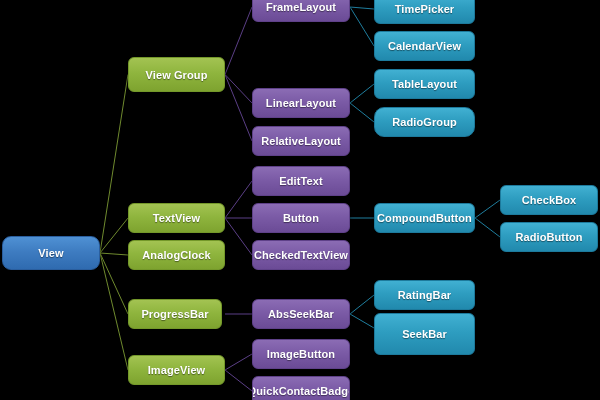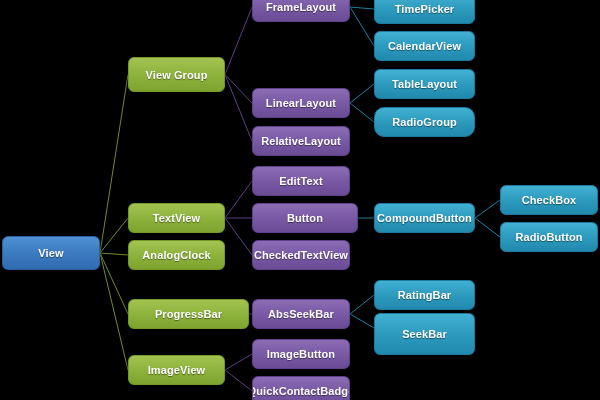--- a/index.html
+++ b/index.html
@@ -84,51 +84,51 @@
       <line x1="350" y1="7" x2="374" y2="46" stroke="#1f7e9e" stroke-width="1" shape-rendering="geometricPrecision"></line>
       <line x1="350" y1="103" x2="374" y2="84" stroke="#1f7e9e" stroke-width="1" shape-rendering="geometricPrecision"></line>
       <line x1="350" y1="103" x2="374" y2="122" stroke="#1f7e9e" stroke-width="1" shape-rendering="geometricPrecision"></line>
       <line x1="350" y1="218" x2="374" y2="218" stroke="#1f7e9e" stroke-width="1" shape-rendering="geometricPrecision"></line>
       <line x1="475" y1="218" x2="500" y2="200" stroke="#1f7e9e" stroke-width="1" shape-rendering="geometricPrecision"></line>
       <line x1="475" y1="218" x2="500" y2="237" stroke="#1f7e9e" stroke-width="1" shape-rendering="geometricPrecision"></line>
       <line x1="350" y1="314" x2="374" y2="295" stroke="#1f7e9e" stroke-width="1" shape-rendering="geometricPrecision"></line>
       <line x1="350" y1="314" x2="374" y2="328" stroke="#1f7e9e" stroke-width="1" shape-rendering="geometricPrecision"></line>
     </svg>
   <div id="node-layer">
-      <div class="node root" style="left: 2px; top: 236px; width: 98px; height: 34px;">
+      <div class="node root" style="left: 2px; top: 236px; width: 98px; height: 34px; border-radius: 9px;">
         <span class="label">View</span>
       </div>
       <div class="node green" style="left: 128px; top: 57px; width: 97px; height: 35px;">
         <span class="label">View Group</span>
       </div>
       <div class="node green" style="left: 128px; top: 203px; width: 97px; height: 30px; justify-content: center;">
         <span class="label">TextView</span>
       </div>
       <div class="node green" style="left: 128px; top: 240px; width: 97px; height: 30px;">
         <span class="label">AnalogClock</span>
       </div>
-      <div class="node green" style="left: 128px; top: 299px; width: 121px; height: 30px;">
+      <div class="node green" style="left: 128px; top: 299px; width: 94px; height: 30px;">
         <span class="label">ProgressBar</span>
       </div>
       <div class="node green" style="left: 128px; top: 355px; width: 97px; height: 30px;">
         <span class="label">ImageView</span>
       </div>
       <div class="node purple" style="left: 252px; top: -8px; width: 98px; height: 30px;">
         <span class="label">FrameLayout</span>
       </div>
       <div class="node purple" style="left: 252px; top: 88px; width: 98px; height: 30px;">
         <span class="label">LinearLayout</span>
       </div>
       <div class="node purple" style="left: 252px; top: 126px; width: 98px; height: 30px;">
         <span class="label">RelativeLayout</span>
       </div>
       <div class="node purple" style="left: 252px; top: 166px; width: 98px; height: 30px;">
         <span class="label">EditText</span>
       </div>
-      <div class="node purple" style="left: 252px; top: 203px; width: 106px; height: 30px;">
+      <div class="node purple" style="left: 252px; top: 203px; width: 98px; height: 30px;">
         <span class="label">Button</span>
       </div>
       <div class="node purple" style="left: 252px; top: 240px; width: 98px; height: 30px;">
         <span class="label">CheckedTextView</span>
       </div>
       <div class="node purple" style="left: 252px; top: 299px; width: 98px; height: 30px;">
         <span class="label">AbsSeekBar</span>
       </div>
       <div class="node purple" style="left: 252px; top: 339px; width: 98px; height: 30px;">
         <span class="label">ImageButton</span>

